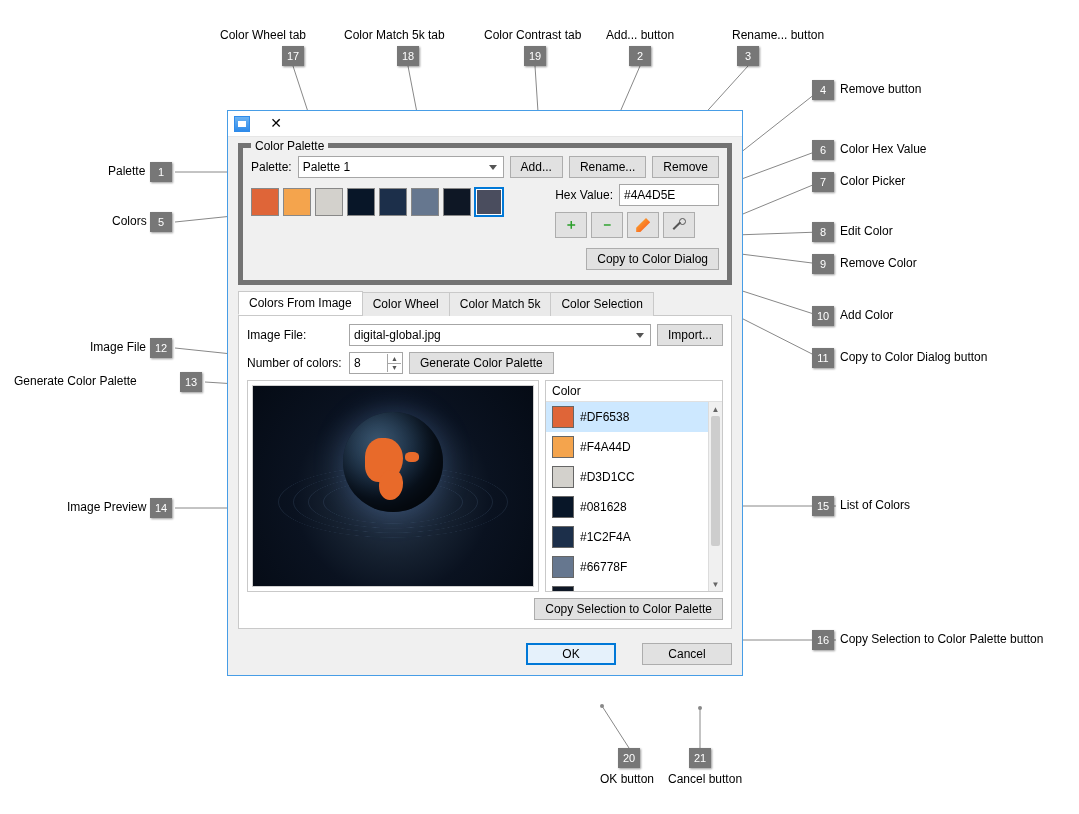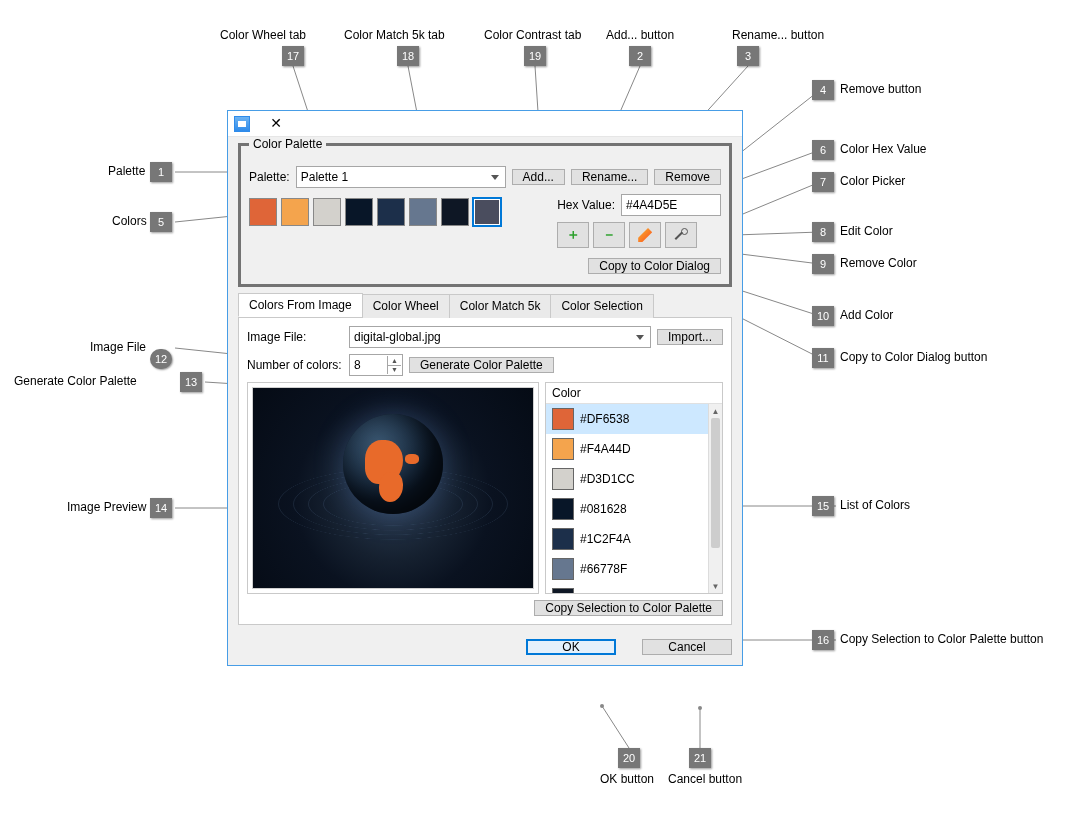--- a/index.html
+++ b/index.html
@@ -40,23 +40,23 @@
   .close-btn {
     width: 40px; height: 20px;
     text-align:center; line-height:18px;
     font-size: 14px;
   }
   .client {
     padding: 6px 10px 10px;
     background: #f0f0f0;
   }
   .groupbox {
-    border: 3px solid #737373;
+    border: 5px solid #737373;
     background: #f0f0f0;
-    padding: 20px 8px 10px;
+    padding: 8px 8px 10px;
     margin-bottom: 6px;
     position: relative;
   }
   .groupbox-title {
     position: absolute;
     top: -9px; left: 8px;
     background: #f0f0f0;
     padding: 0 4px;
   }
   .row { display:flex; align-items:center; gap:6px; margin-bottom:6px; }
@@ -64,21 +64,21 @@
   .combo, .textin, .spin {
     background:#fff; border:1px solid #a6a6a6; height:22px;
     display:flex;align-items:center;padding:0 4px;position:relative;
   }
   .combo {flex:1;}
   .combo::after{
     content:""; position:absolute; right:6px; top:8px;
     border-left:4px solid transparent;border-right:4px solid transparent;border-top:5px solid #555;
   }
   .btn {
-    background:#e1e1e1;border:1px solid #adadad;height:16px;
+    background:#e1e1e1;border:1px solid #adadad;height:22px;
     padding:0 10px;display:inline-flex;align-items:center;justify-content:center;
     white-space:nowrap;
   }
   .btn-primary{border:2px solid #0078d7;background:#e5f1fb;}
   .swatch-row{display:flex;gap:4px;margin-top:4px;}
   .swatch{width:28px;height:28px;border:1px solid #888;}
   .swatch.selected{outline:2px solid #0078d7;outline-offset:-1px;box-shadow:0 0 0 1px #fff inset;border:1px solid #333;}
   .hex-area{display:flex;flex-direction:column;gap:6px;margin-left:auto;}
   .toolbtn{width:32px;height:26px;background:#e1e1e1;border:1px solid #adadad;display:inline-flex;align-items:center;justify-content:center;}
   .toolrow{display:flex;gap:4px;}
@@ -358,21 +358,21 @@
       <span class="btn btn-primary">OK</span>
       <span class="btn">Cancel</span>
     </div>
   </div>
 </div>
 
 <div class="marker" style="left:150px;top:162px;">1</div>
 <div class="callout-label" style="left:108px;top:164px;">Palette</div>
 <div class="marker" style="left:150px;top:212px;">5</div>
 <div class="callout-label" style="left:112px;top:214px;">Colors</div>
-<div class="marker" style="left:150px;top:349px;border-radius:10px;">12</div>
+<div class="marker" style="left:150px;top:338px;">12</div>
 <div class="callout-label" style="left:90px;top:340px;">Image File</div>
 <div class="marker" style="left:180px;top:372px;">13</div>
 <div class="callout-label" style="left:14px;top:374px;">Generate Color Palette</div>
 <div class="marker" style="left:150px;top:498px;">14</div>
 <div class="callout-label" style="left:67px;top:500px;">Image Preview</div>
 
 <div class="marker" style="left:282px;top:46px;">17</div>
 <div class="callout-label" style="left:220px;top:28px;">Color Wheel tab</div>
 <div class="marker" style="left:397px;top:46px;">18</div>
 <div class="callout-label" style="left:344px;top:28px;">Color Match 5k tab</div>

